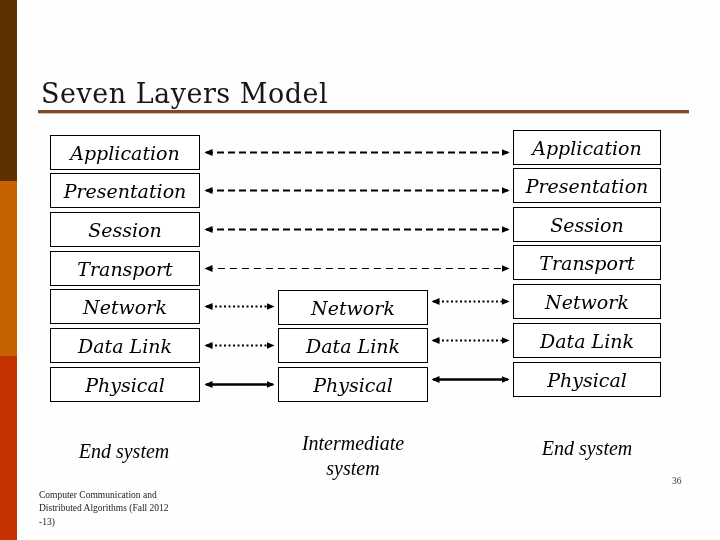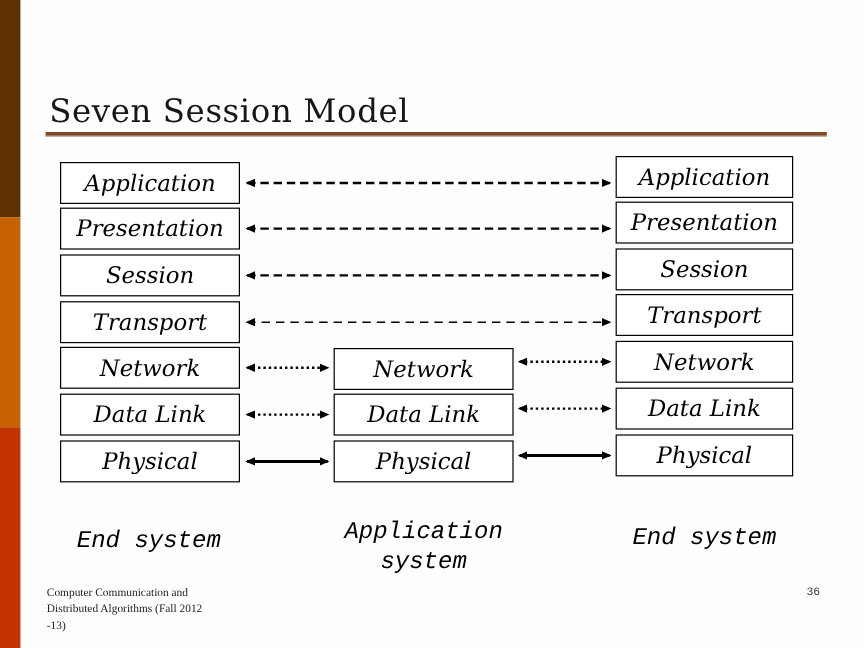--- a/index.html
+++ b/index.html
@@ -45,46 +45,46 @@
   .R0{top:130px;} .R1{top:168px;} .R2{top:207px;} .R3{top:245px;}
   .R4{top:284px;} .R5{top:323px;} .R6{top:362px;}
 
   
   .arrows{position:absolute;left:0;top:0;width:720px;height:540px;pointer-events:none;}
 
   
   .sys-label{
     position:absolute;font-style:italic;font-size:20px;color:#000;
     text-align:center;line-height:1.25;
-    font-family:Liberation Mono, monospace;
+    font-family:Liberation Serif, serif;
   }
   .sys-left{left:44px;top:439px;width:160px;}
   .sys-mid{left:273px;top:431px;width:160px;}
   .sys-right{left:513px;top:436px;width:148px;}
 
   
   .footer{
     position:absolute;left:39px;top:489px;width:210px;
     font-family:Liberation Serif, serif;
     font-size:9.5px;color:#1c1c1c;line-height:1.4;white-space:pre-line;
   }
   .page-number{
-    position:absolute;left:672px;top:488px;
-    font-family:Liberation Mono, monospace;
+    position:absolute;left:672px;top:476px;
+    font-family:Liberation Serif, serif;
     font-size:9.5px;color:#3a3a3a;
   }
 </style>
 </head>
 <body>
 
 <div class="band band-top"></div>
 <div class="band band-mid"></div>
 <div class="band band-bot"></div>
 
-<div class="title">Seven Session Model</div>
+<div class="title">Seven Layers Model</div>
 <div class="title-rule"></div>
 
 <svg class="arrows" viewBox="0 0 720 540" xmlns="http://www.w3.org/2000/svg">
   <defs>
     <marker id="ah" markerWidth="9" markerHeight="8" refX="6.5" refY="3.5" orient="auto-start-reverse" markerUnits="userSpaceOnUse">
       <path d="M0,0 L8,3.5 L0,7 z" fill="#000"></path>
     </marker>
   </defs>
 
   <line x1="206" y1="152.5" x2="508" y2="152.5" stroke="#000" stroke-width="2" stroke-dasharray="7 4" marker-start="url(#ah)" marker-end="url(#ah)"></line>
@@ -115,19 +115,19 @@
 
 <div class="layer-box col-right R0">Application</div>
 <div class="layer-box col-right R1">Presentation</div>
 <div class="layer-box col-right R2">Session</div>
 <div class="layer-box col-right R3">Transport</div>
 <div class="layer-box col-right R4">Network</div>
 <div class="layer-box col-right R5">Data Link</div>
 <div class="layer-box col-right R6">Physical</div>
 
 <div class="sys-label sys-left">End system</div>
-<div class="sys-label sys-mid">Application system</div>
+<div class="sys-label sys-mid">Intermediate system</div>
 <div class="sys-label sys-right">End system</div>
 
 <div class="footer">Computer Communication and
  Distributed Algorithms (Fall 2012
  -13)</div>
 <div class="page-number">36</div>
 
 </body></html>

